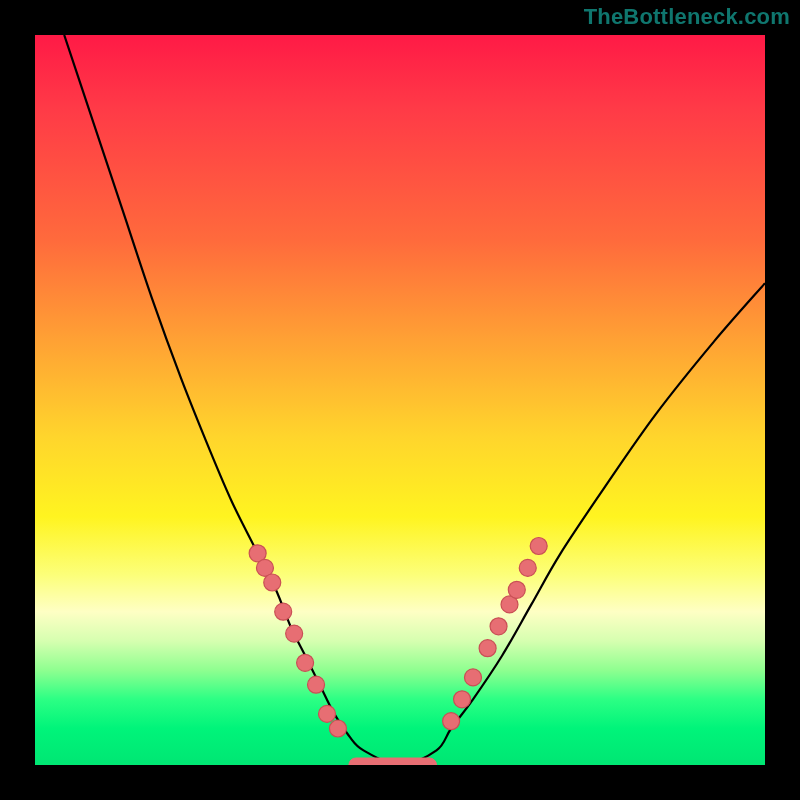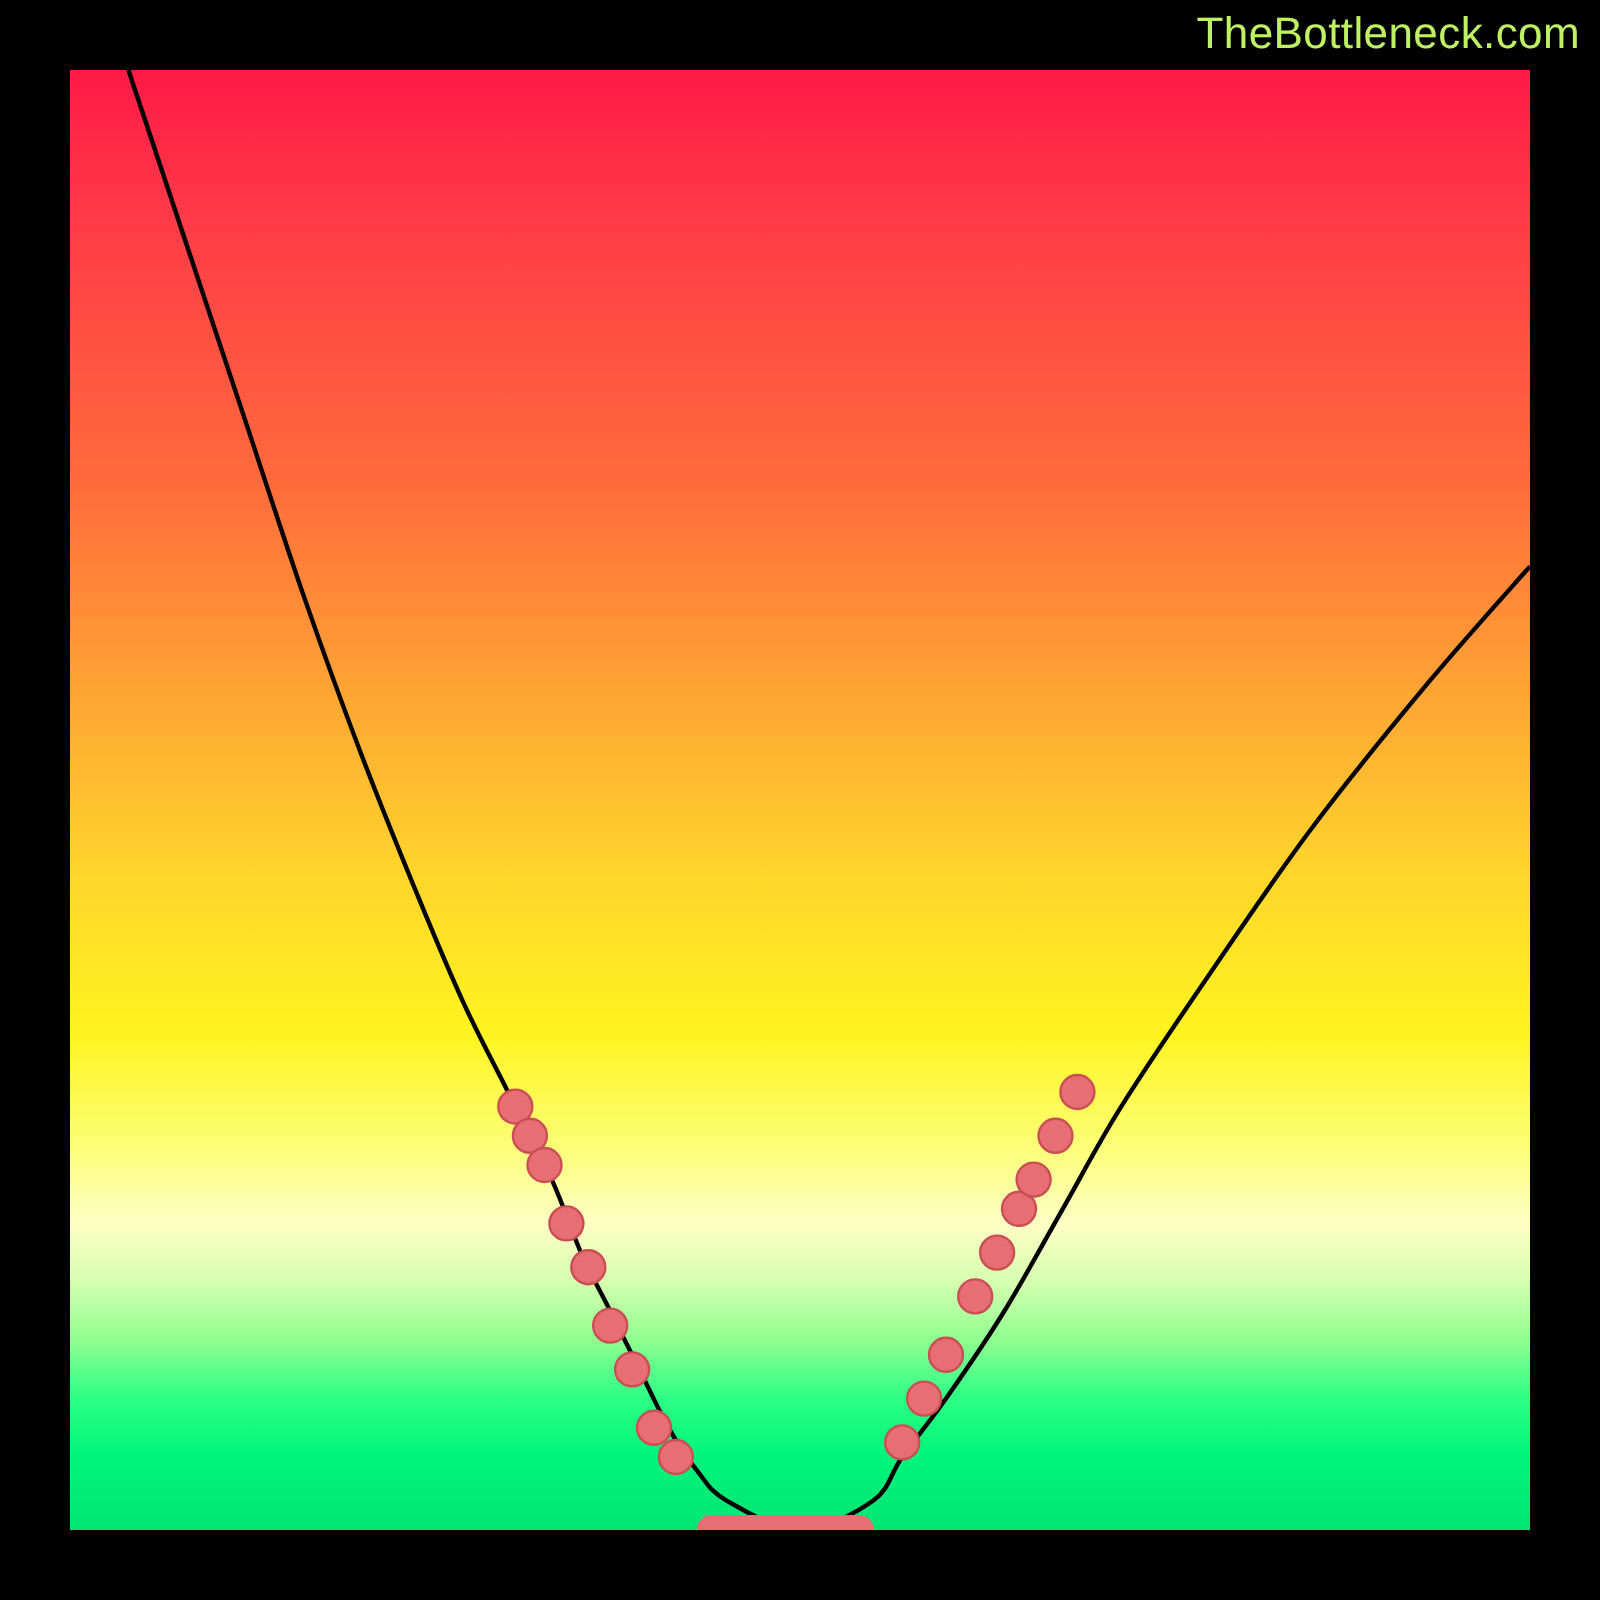--- a/index.html
+++ b/index.html
@@ -14,23 +14,23 @@
   .frame {
     position: relative;
     width: 800px;
     height: 800px;
     background: #000;
   }
   .watermark {
     position: absolute;
     top: 4px;
     right: 10px;
-    color: #bef264;
+    color: #0f766e;
     font-size: 22px;
-    font-weight: 400;
+    font-weight: 700;
     letter-spacing: 0.2px;
     z-index: 50;
     text-align: center;
   }
   .plot {
     position: absolute;
     left: 35px;
     top: 35px;
     width: 730px;
     height: 730px;

